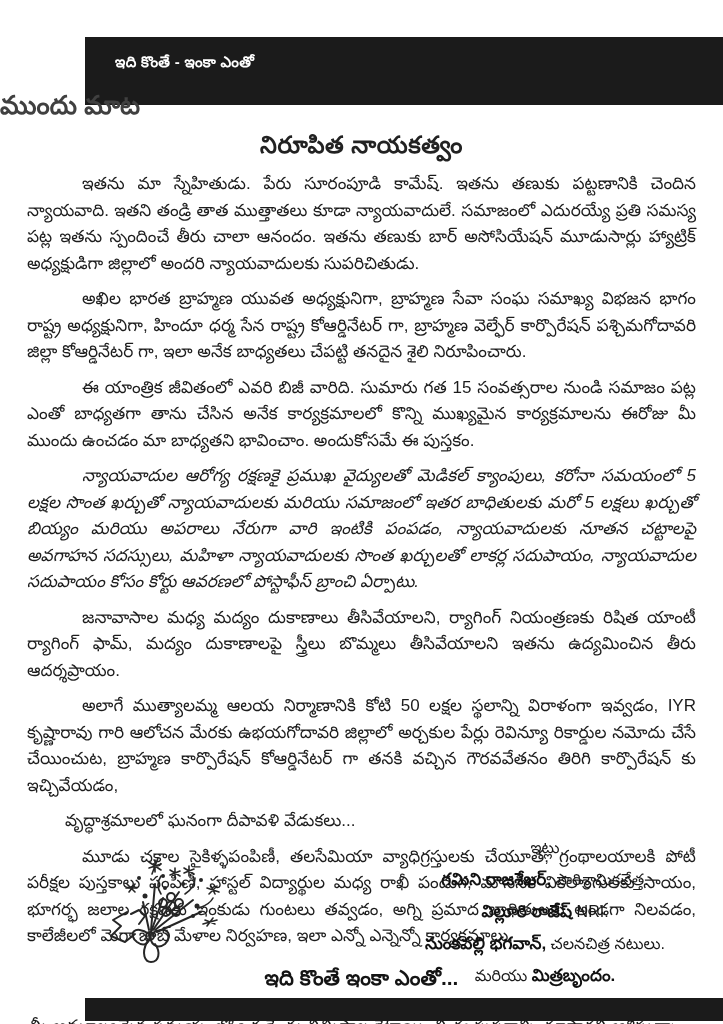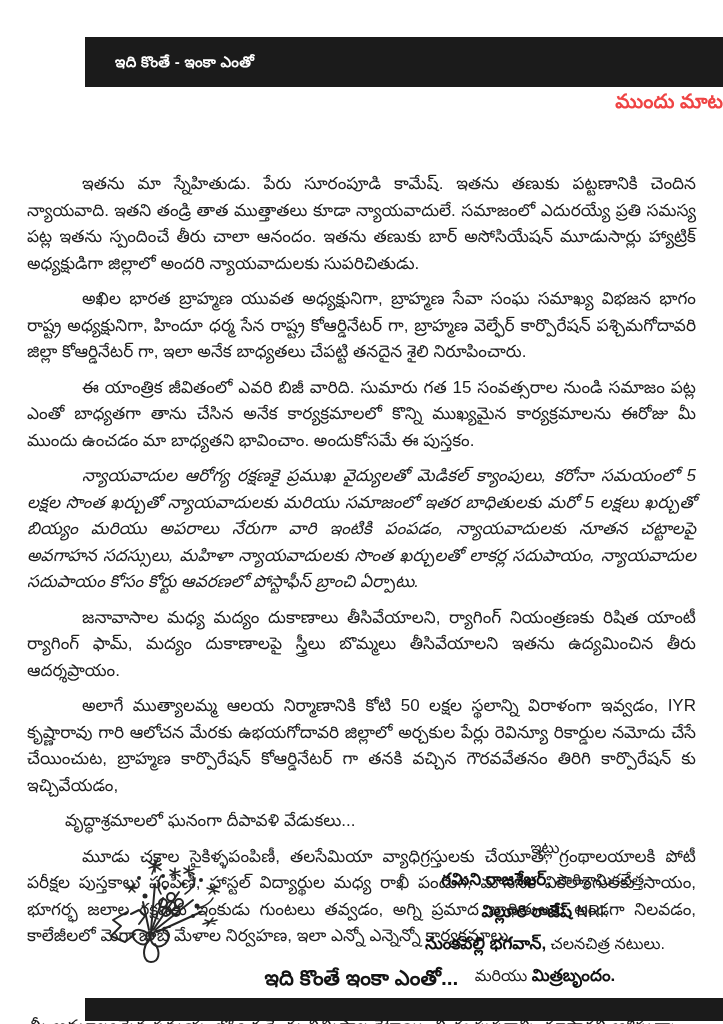--- a/index.html
+++ b/index.html
@@ -5,29 +5,29 @@
   * { margin:0; padding:0; box-sizing:border-box; }
   html,body { background:#ffffff; }
   body { font-family:"Liberation Sans","DejaVu Sans",sans-serif; color:#1f1f1f; }
   .page {
     position:relative; width:723px; height:1024px; margin:0 auto;
     background:#ffffff; overflow:hidden;
   }
   .band {
     position:absolute; left:85px; right:0; background:#1b1b1b;
   }
-  .band-top { top:37px; height:50px; }
+  .band-top { top:37px; height:68px; }
   .band-top .band-label {
     color:#ffffff; font-weight:bold; font-size:15px; line-height:50px;
     padding-left:30px; letter-spacing:0.3px;
   }
   .band-bottom { top:998px; height:23px; }
   .page-title {
-    position:absolute; top:90px; left:0; width:100%; text-align:right;
-    font-size:20px; font-weight:bold; color:#ef4444;
+    position:absolute; top:90px; left:0; width:100%; text-align:left;
+    font-size:26px; font-weight:bold; color:#404040;
   }
   .page-subtitle {
     position:absolute; top:131px; left:0; width:100%; text-align:center;
     font-size:24px; font-weight:600; color:#222222; letter-spacing:0.5px;
   }
   .content {
     position:absolute; top:171px; left:27px; right:27px;
     font-size:17px; line-height:26.5px; text-align:justify; color:#1c1c1c;
   }
   .para { text-indent:55px; margin-bottom:9px; }
@@ -49,20 +49,21 @@
 </head>
 <body>
 
 <div class="page">
 
   <div class="band band-top">
     <div class="band-label">ఇది కొంతే - ఇంకా ఎంతో</div>
   </div>
 
   <div class="page-title">ముందు మాట</div>
+  <div class="page-subtitle">నిరూపిత నాయకత్వం</div>
 
   <div class="content">
     <p class="para">ఇతను మా స్నేహితుడు. పేరు సూరంపూడి కామేష్. ఇతను తణుకు పట్టణానికి చెందిన న్యాయవాది. ఇతని తండ్రి తాత ముత్తాతలు కూడా న్యాయవాదులే. సమాజంలో ఎదురయ్యే ప్రతి సమస్య పట్ల ఇతను స్పందించే తీరు చాలా ఆనందం. ఇతను తణుకు బార్ అసోసియేషన్ మూడుసార్లు హ్యాట్రిక్ అధ్యక్షుడిగా జిల్లాలో అందరి న్యాయవాదులకు సుపరిచితుడు.</p>
     <p class="para">అఖిల భారత బ్రాహ్మణ యువత అధ్యక్షునిగా, బ్రాహ్మణ సేవా సంఘ సమాఖ్య విభజన భాగం రాష్ట్ర అధ్యక్షునిగా, హిందూ ధర్మ సేన రాష్ట్ర కోఆర్డినేటర్ గా, బ్రాహ్మణ వెల్ఫేర్ కార్పొరేషన్ పశ్చిమగోదావరి జిల్లా కోఆర్డినేటర్ గా, ఇలా అనేక బాధ్యతలు చేపట్టి తనదైన శైలి నిరూపించారు.</p>
     <p class="para">ఈ యాంత్రిక జీవితంలో ఎవరి బిజీ వారిది. సుమారు గత 15 సంవత్సరాల నుండి సమాజం పట్ల ఎంతో బాధ్యతగా తాను చేసిన అనేక కార్యక్రమాలలో కొన్ని ముఖ్యమైన కార్యక్రమాలను ఈరోజు మీ ముందు ఉంచడం మా బాధ్యతని భావించాం. అందుకోసమే ఈ పుస్తకం.</p>
     <p class="para oblique">న్యాయవాదుల ఆరోగ్య రక్షణకై ప్రముఖ వైద్యులతో మెడికల్ క్యాంపులు, కరోనా సమయంలో 5 లక్షల సొంత ఖర్చుతో న్యాయవాదులకు మరియు సమాజంలో ఇతర బాధితులకు మరో 5 లక్షలు ఖర్చుతో బియ్యం మరియు అపరాలు నేరుగా వారి ఇంటికి పంపడం, న్యాయవాదులకు నూతన చట్టాలపై అవగాహన సదస్సులు, మహిళా న్యాయవాదులకు సొంత ఖర్చులతో లాకర్ల సదుపాయం, న్యాయవాదుల సదుపాయం కోసం కోర్టు ఆవరణలో పోస్టాఫీస్ బ్రాంచి ఏర్పాటు.</p>
     <p class="para">జనావాసాల మధ్య మద్యం దుకాణాలు తీసివేయాలని, ర్యాగింగ్ నియంత్రణకు రిషిత యాంటీ ర్యాగింగ్ ఫామ్, మద్యం దుకాణాలపై స్త్రీలు బొమ్మలు తీసివేయాలని ఇతను ఉద్యమించిన తీరు ఆదర్శప్రాయం.</p>
     <p class="para">అలాగే ముత్యాలమ్మ ఆలయ నిర్మాణానికి కోటి 50 లక్షల స్థలాన్ని విరాళంగా ఇవ్వడం, IYR కృష్ణారావు గారి ఆలోచన మేరకు ఉభయగోదావరి జిల్లాలో అర్చకుల పేర్లు రెవిన్యూ రికార్డుల నమోదు చేసే చేయించుట, బ్రాహ్మణ కార్పొరేషన్ కోఆర్డినేటర్ గా తనకి వచ్చిన గౌరవవేతనం తిరిగి కార్పొరేషన్ కు ఇచ్చివేయడం,</p>
     <p class="para no-indent">వృద్ధాశ్రమాలలో ఘనంగా దీపావళి వేడుకలు...</p>
     <p class="para">మూడు చక్రాల సైకిళ్ళపంపిణీ, తలసేమియా వ్యాధిగ్రస్తులకు చేయూత, గ్రంథాలయాలకి పోటీ పరీక్షల పుస్తకాలు పంపిణీ, హాస్టల్ విద్యార్థుల మధ్య రాఖీ పండుగ, మానసిక వికలాంగులకు సాయం, భూగర్భ జలాల రక్షణకు ఇంకుడు గుంటలు తవ్వడం, అగ్ని ప్రమాద బాధితులకు అండగా నిలవడం, కాలేజీలలో మెగా జాబ్ మేళాల నిర్వహణ,  ఇలా ఎన్నో ఎన్నెన్నో కార్యక్రమాలు,</p>

